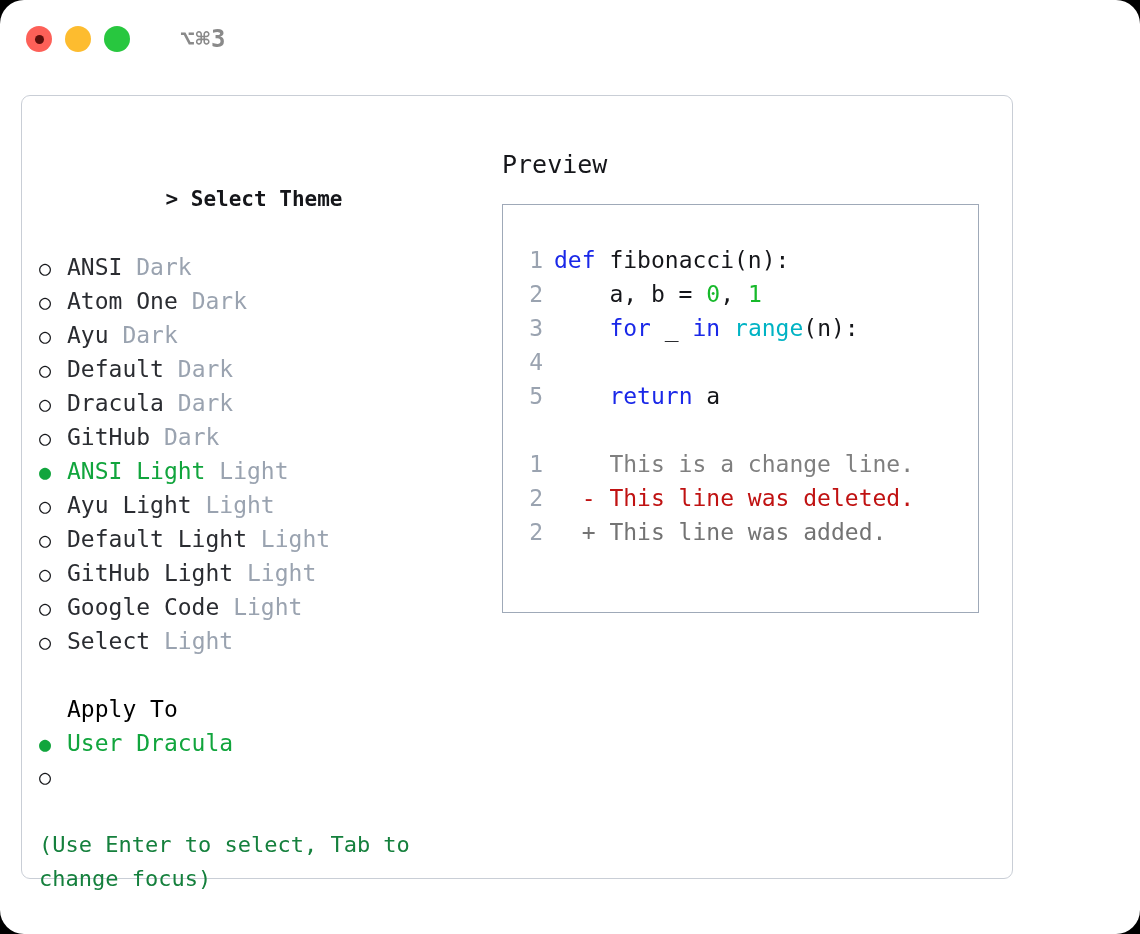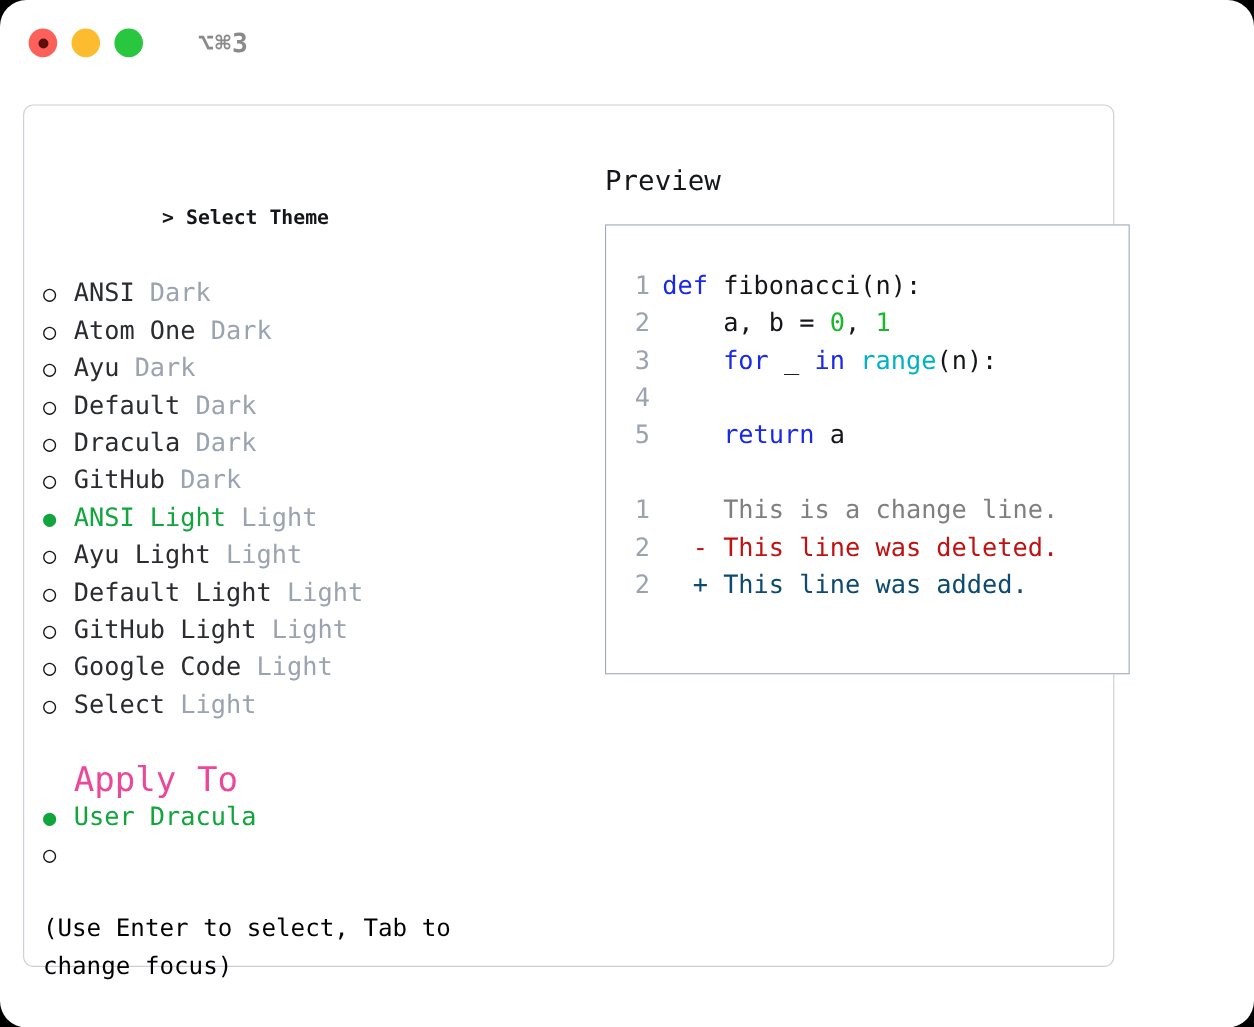--- a/index.html
+++ b/index.html
@@ -90,21 +90,21 @@
 
   
   .left-pane {
     width: 480px;
     padding: 52px 0 0 17px;
     box-sizing: border-box;
     flex: none;
   }
 
   .pane-title {
-    font-size: 18px;
+    font-size: 21px;
     font-weight: bold;
     color: #15161a;
     line-height: 34px;
     white-space: pre;
   }
   .pane-title .caret { color: #15161a; }
 
   .opt-list { margin-top: 0; }
 
   .opt-row {
@@ -122,42 +122,41 @@
     color: #15161a;
     line-height: 34px;
   }
   .opt-row.selected .opt-marker { color: #11a53d; }
   .opt-label { color: #2a2c31; }
   .opt-row.selected .opt-label { color: #11a53d; }
   .opt-variant { color: #9aa3b0; }
 
   .section-head {
     margin-top: 34px;
-    font-size: 31px;
-    color: #ec4899;
+    font-size: 23px;
+    color: #000000;
     line-height: 34px;
     padding-left: 28px;
     white-space: pre;
   }
 
   .hint {
     margin-top: 34px;
     font-size: 22px;
-    color: #000000;
+    color: #15803d;
     line-height: 34px;
     width: 400px;
     white-space: pre-wrap;
   }
 
   
   .right-pane {
     flex: 1;
     padding: 52px 0 0 0;
     box-sizing: border-box;
-    margin-left: 48px;
   }
   .preview-title {
     font-size: 25px;
     color: #15161a;
     line-height: 34px;
     white-space: pre;
   }
 
   .preview-box {
     margin-top: 22px;
@@ -183,21 +182,21 @@
     margin-right: 11px;
   }
   .tok-kw  { color: #1a28e8; }
   .tok-fn  { color: #00b3c4; }
   .tok-num { color: #17b92b; }
   .tok-plain { color: #15161a; }
 
   .diff-block { margin-top: 34px; }
   .diff-ctx { color: #7f7f7f; }
   .diff-del { color: #c01212; }
-  .diff-add { color: #0c4a6e; }
+  .diff-add { color: #737373; }
 </style>
 </head>
 <body>
 
 <div id="page">
 
   <div class="titlebar">
     <div class="lights">
       <div class="light red"></div>
       <div class="light yellow"></div>

